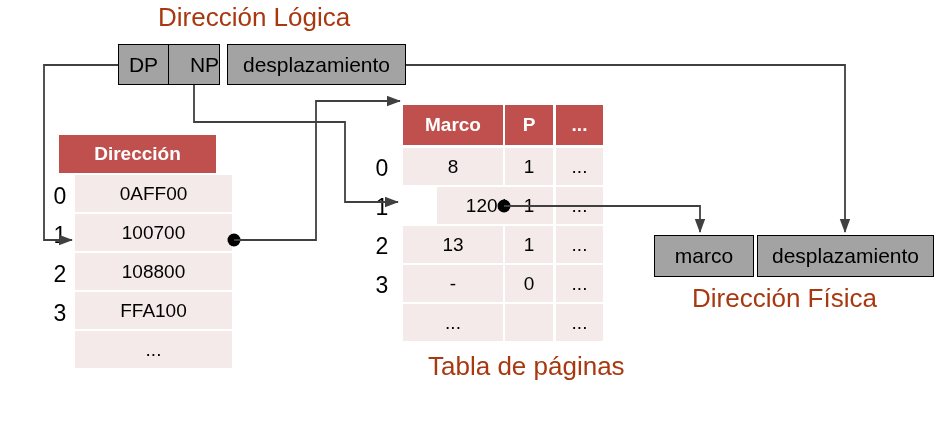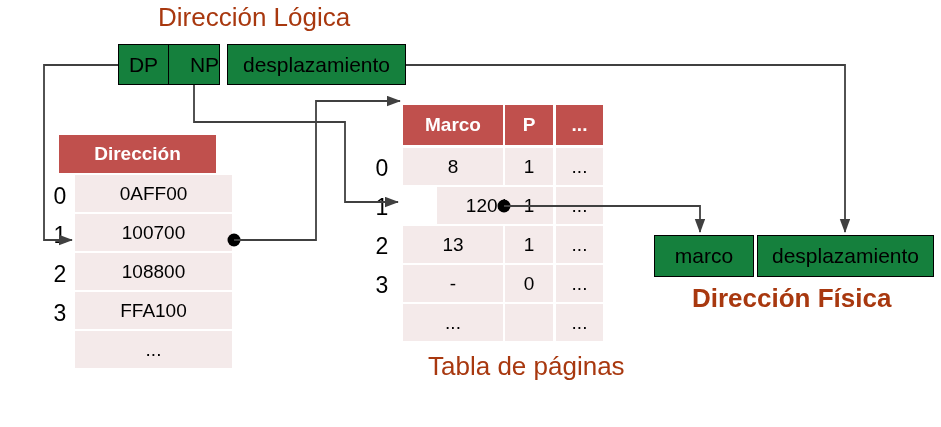--- a/index.html
+++ b/index.html
@@ -5,21 +5,21 @@
   html,body{margin:0;padding:0;background:#ffffff;}
   body{font-family:"Liberation Sans", sans-serif;}
   #stage{position:relative;width:941px;height:427px;background:#ffffff;overflow:hidden;}
 
   .label-title{
     position:absolute;color:#a8380f;font-size:26px;line-height:30px;
     white-space:nowrap;font-family:"Liberation Sans", sans-serif;
   }
 
   .field-box{
-    position:absolute;background:#15803d;border:1.3px solid #000000;
+    position:absolute;background:#a3a3a3;border:1.3px solid #000000;
     box-sizing:border-box;display:flex;align-items:center;justify-content:center;
     font-size:21px;color:#000000;font-family:"Liberation Sans", sans-serif;
   }
 
   .tbl{position:absolute;}
   .tbl .hdr{
     position:absolute;background:#c0504d;color:#ffffff;font-weight:bold;
     display:flex;align-items:center;justify-content:center;font-size:19px;
     box-sizing:border-box;
   }
@@ -38,21 +38,21 @@
   .wire{fill:none;stroke:#404040;stroke-width:1.8px;}
   .dot{fill:#000000;}
 </style>
 </head>
 <body>
 
 <div id="stage">
 
   <div class="label-title" style="left:158px;top:2px;">Dirección Lógica</div>
 
-  <div class="label-title" style="left:692px;top:283px;font-weight:bold;">Dirección Física</div>
+  <div class="label-title" style="left:692px;top:283px;">Dirección Física</div>
 
 
   <div class="label-title" style="left:388px;top:351px;margin-left:40px;">Tabla de páginas</div>
 
   <div class="field-box" style="left:118px;top:44px;width:51px;height:41px;">DP</div>
 
   <div class="field-box" style="left:168px;top:44px;width:52px;height:41px;padding-left:21px;">NP</div>
 
   <div class="field-box" style="left:227px;top:44px;width:179px;height:41px;">desplazamiento</div>
 

